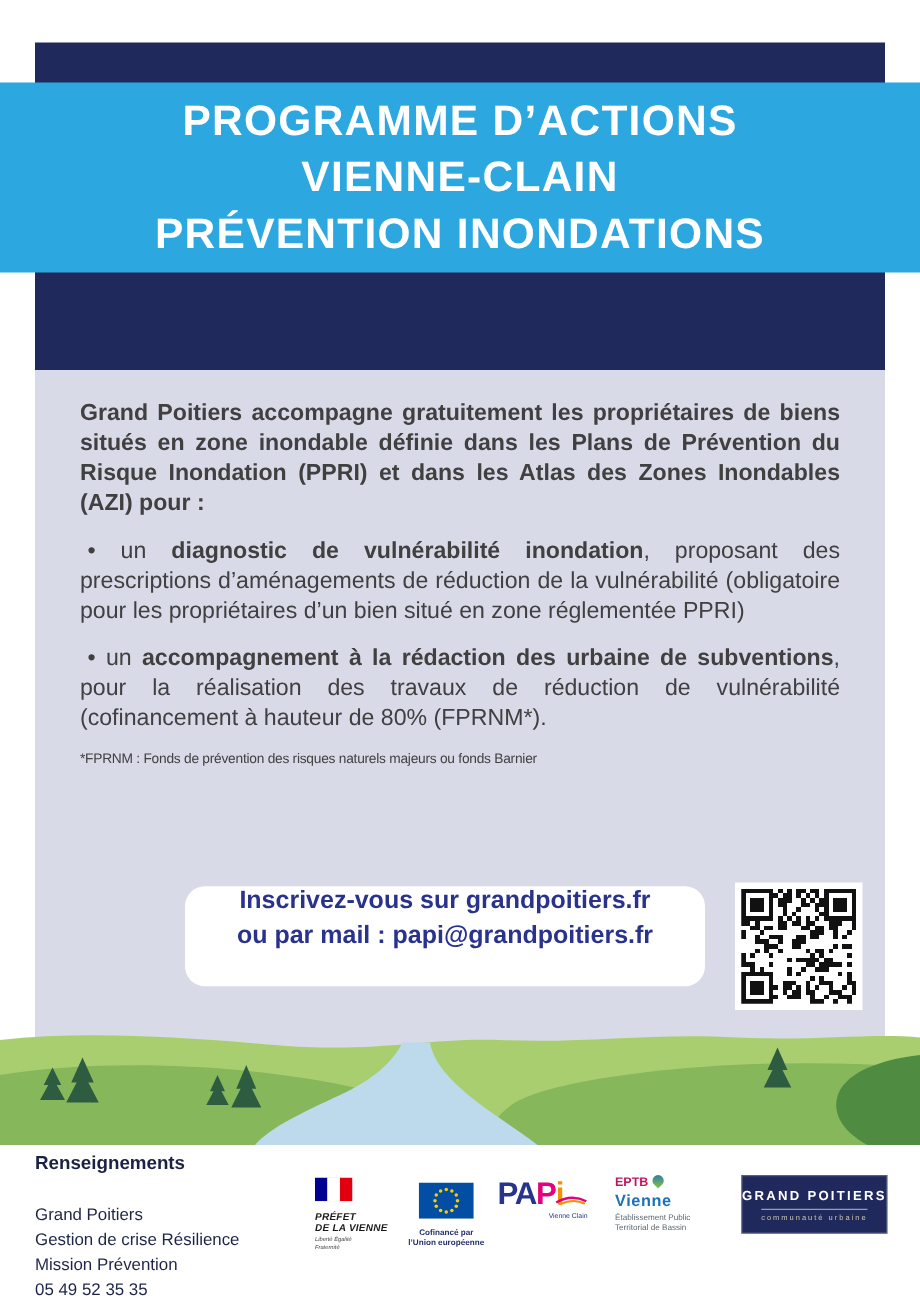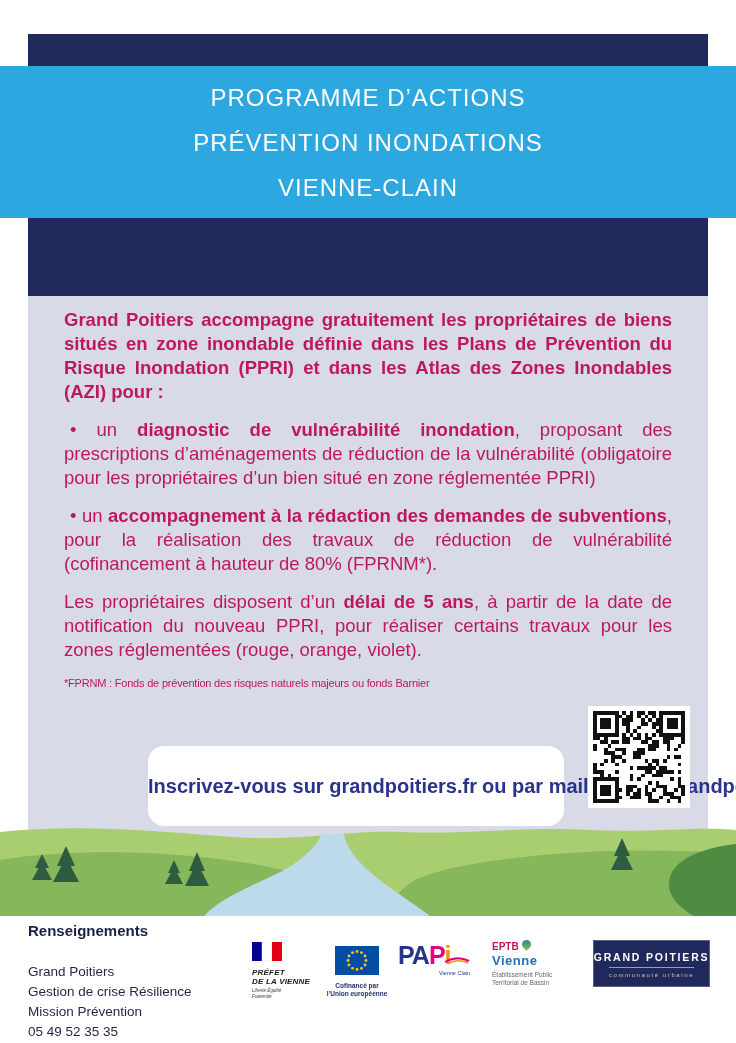--- a/index.html
+++ b/index.html
@@ -3,33 +3,33 @@
 <meta charset="utf-8">
 <style>
   html,body{margin:0;padding:0;background:#ffffff;}
   .page{position:relative;width:736px;height:1043px;background:#ffffff;overflow:hidden;
         font-family:"Liberation Sans",sans-serif;}
 
   
   .navy-block{position:absolute;left:28px;top:34px;width:680px;height:262px;background:#20295c;}
   .banner{position:absolute;left:0;top:66px;width:736px;height:152px;background:#2da7e0;
           display:flex;align-items:center;justify-content:center;}
-  .title{text-align:center;color:#ffffff;font-size:24px;font-weight:400;line-height:45px;letter-spacing:1px;}
+  .title{text-align:center;color:#ffffff;font-size:34px;font-weight:700;line-height:45px;letter-spacing:1px;}
 
   
   .panel{position:absolute;left:28px;top:296px;width:680px;height:574px;background:#d9dae8;
-         box-sizing:border-box;padding:12px 36px 0;color:#be185d;}
+         box-sizing:border-box;padding:22px 36px 0;color:#404040;}
   .panel p{margin:0 0 14px;font-size:18.5px;line-height:24px;text-align:justify;font-weight:400;}
   .seg-b{font-weight:800;}
   .bullet{text-indent:6px;}
   .footnote{font-size:11px !important;line-height:14px !important;font-weight:600;
             letter-spacing:-0.2px;margin-top:2px !important;text-align:left !important;}
 
-  .cta{position:absolute;left:148px;top:746px;width:416px;height:80px;background:#ffffff;
-       border-radius:16px;display:flex;align-items:center;justify-content:space-between;gap:5px;}
+  .cta{position:absolute;left:148px;top:709px;width:416px;height:80px;background:#ffffff;
+       border-radius:16px;display:flex;flex-direction:column;align-items:center;justify-content:flex-start;gap:5px;}
   .cta-line{color:#2a338c;font-size:20px;font-weight:800;white-space:nowrap;}
 
   .qr{position:absolute;left:588px;top:706px;width:102px;height:102px;background:#ffffff;
       padding:5px;box-sizing:border-box;}
 
   .landscape{position:absolute;left:0;top:820px;width:736px;height:96px;display:block;}
 
   
   .footer-info{position:absolute;left:28px;top:922px;color:#1e2547;}
   .footer-info .head{font-size:15px;font-weight:800;color:#1b2144;margin-bottom:23px;}
@@ -67,30 +67,29 @@
 </head>
 <body>
 
 <div class="page">
 
   <div class="navy-block"></div>
 
   <div class="banner">
     <div class="title">
       <div>PROGRAMME D’ACTIONS</div>
+      <div>VIENNE-CLAIN</div>
       <div>PRÉVENTION INONDATIONS</div>
-      <div>VIENNE-CLAIN</div>
     </div>
   </div>
 
   <div class="panel">
     <p><span class="seg-b">Grand Poitiers accompagne gratuitement les propriétaires de biens situés en zone inondable définie dans les Plans de Prévention du Risque Inondation (PPRI) et dans les Atlas des Zones Inondables (AZI) pour :</span></p>
     <p class="bullet"><span>• un </span><span class="seg-b">diagnostic de vulnérabilité inondation</span><span>, proposant des prescriptions d’aménagements de réduction de la vulnérabilité (obligatoire pour les propriétaires d’un bien situé en zone réglementée PPRI)</span></p>
-    <p class="bullet"><span>• un </span><span class="seg-b">accompagnement à la rédaction des demandes de subventions</span><span>, pour la réalisation des travaux de réduction de vulnérabilité (cofinancement à hauteur de 80% (FPRNM*).</span></p>
-    <p><span>Les propriétaires disposent d’un </span><span class="seg-b">délai de 5 ans</span><span>, à partir de la date de notification du nouveau PPRI, pour réaliser certains travaux pour les zones réglementées (rouge, orange, violet).</span></p>
+    <p class="bullet"><span>• un </span><span class="seg-b">accompagnement à la rédaction des urbaine de subventions</span><span>, pour la réalisation des travaux de réduction de vulnérabilité (cofinancement à hauteur de 80% (FPRNM*).</span></p>
     <p class="footnote">*FPRNM : Fonds de prévention des risques naturels majeurs ou fonds Barnier</p>
   </div>
 
   <div class="cta">
     <div class="cta-line">Inscrivez-vous sur grandpoitiers.fr</div>
     <div class="cta-line">ou par mail : papi@grandpoitiers.fr</div>
   </div>
 
   <div class="qr"><svg viewBox="0 0 25 25" width="100%" height="100%" shape-rendering="crispEdges" fill="#111111">
         <rect x="0" y="0" width="1" height="1"></rect>

